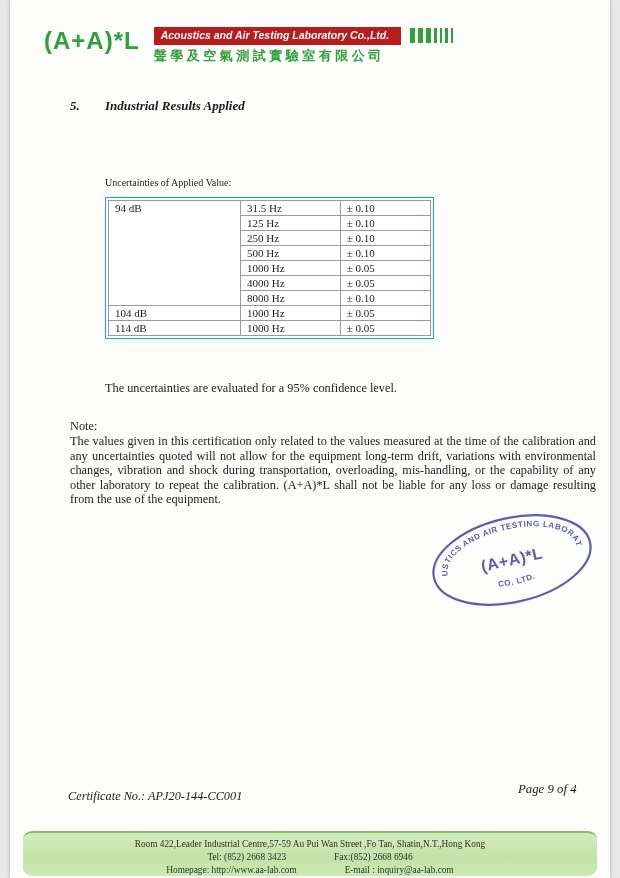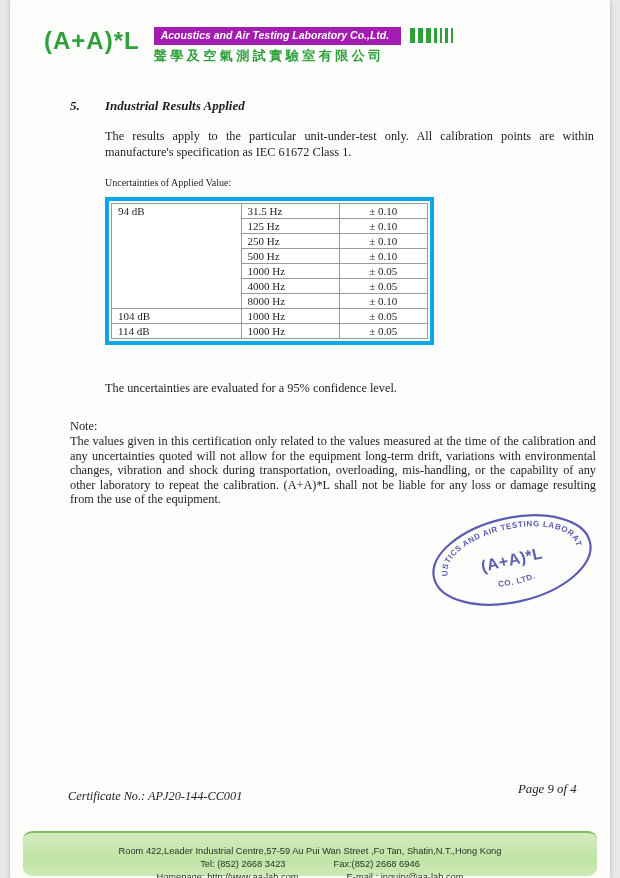--- a/index.html
+++ b/index.html
@@ -18,21 +18,21 @@
   
   .letterhead { position: absolute; top: 27px; left: 34px; right: 26px; display: flex; align-items: flex-start; }
   .logo {
     font-family: "Liberation Sans", sans-serif;
     font-weight: 800; font-size: 24px; letter-spacing: 1px;
     color: #2fa03a; white-space: nowrap; line-height: 1;
     padding-top: 2px;
   }
   .banner-col { margin-left: 14px; }
   .banner-en {
-    background: #a21caf; color: #ffffff;
+    background: #b91c1c; color: #ffffff;
     font-family: "Liberation Sans", sans-serif;
     font-style: italic; font-weight: bold; font-size: 10.5px;
     padding: 2px 12px 2px 7px; white-space: nowrap; line-height: 1.3;
   }
   .banner-zh {
     color: #2fa03a; font-weight: bold; font-size: 13px;
     letter-spacing: 3.5px; margin-top: 2px; white-space: nowrap;
   }
   .bars { display: flex; gap: 3px; margin-left: 9px; margin-top: 1px; height: 15px; align-items: stretch; }
   .bar { background: #2fa03a; }
@@ -43,27 +43,27 @@
   .section-heading .num { display: inline-block; width: 35px; }
   .intro {
     position: absolute; top: 128px; left: 95px; width: 489px;
     font-size: 12.3px; line-height: 1.32; text-align: justify;
   }
   .unc-label { position: absolute; top: 177px; left: 95px; font-size: 10px; }
 
   
   .table-wrap {
     position: absolute; top: 197px; left: 95px; width: 329px;
-    border: 4px solid #0ea5e9; padding: 2px; background: #fff;
+    border: 1px solid #0ea5e9; padding: 2px; background: #fff;
   }
   table.unc { border-collapse: collapse; width: 100%; font-size: 11px; table-layout: fixed; }
   table.unc td { border: 1px solid #9a9a9a; padding: 0 6px; height: 14.6px; line-height: 14px; }
   table.unc td.c-level { width: 41%; }
   table.unc td.c-freq  { width: 31%; }
-  table.unc td.c-unc   { width: 28%; text-align: center; }
+  table.unc td.c-unc   { width: 28%; }
   table.unc td.merged  { border-top-style: hidden; }
 
   .confidence { position: absolute; top: 381px; left: 95px; font-size: 12.3px; }
 
   
   .note-label { position: absolute; top: 419px; left: 60px; font-size: 12.3px; }
   .note-text {
     position: absolute; top: 434px; left: 60px; width: 526px;
     font-size: 12.3px; line-height: 1.18; text-align: justify;
   }
@@ -79,23 +79,23 @@
   .stamp .core { font-family: "Liberation Sans", sans-serif; font-size: 16px; font-weight: 800; letter-spacing: .5px; }
 
   
   .cert-line { position: absolute; top: 789px; left: 58px; font-style: italic; font-size: 12.3px; }
   .page-num  { position: absolute; top: 782px; left: 508px; font-style: italic; font-size: 12.8px; }
   .footer-band {
     position: absolute; left: 13px; right: 13px; top: 831px; height: 45px;
     background: linear-gradient(180deg, #d4ecbd 0%, #c0e3a6 60%, #cdeab6 100%);
     border-top: 2.5px solid #7cc067;
     border-radius: 10px / 8px;
-    font-family: Liberation Sans, sans-serif;
+    font-family: Liberation Serif, serif;
     font-size: 9.3px; color: #1f3020;
-    padding-top: 12px; text-align: center;
+    padding-top: 5px; text-align: center;
   }
   .footer-band .row { display: flex; justify-content: center; gap: 48px; line-height: 12.8px; }
 </style>
 </head>
 <body>
 
 <div class="page">
 
   <div class="letterhead">
     <div class="logo">(A+A)*L</div>
@@ -111,21 +111,20 @@
         <span class="bar w2"></span>
         <span class="bar w2"></span>
         <span class="bar w2"></span>
     </div>
   </div>
 
   <div class="section-heading">
     <span class="num">5.</span><span>Industrial Results Applied</span>
   </div>
 
-  <p class="intro">The results apply to the particular unit-under-test only. All calibration points are within manufacture's specification as IEC 61672 Class 1.</p>
 
   <div class="unc-label">Uncertainties of Applied Value:</div>
 
   <div class="table-wrap">
     <table class="unc">
       <tbody>
 
           <tr>
             <td class="c-level">94 dB</td>
             <td class="c-freq">31.5 Hz</td>

